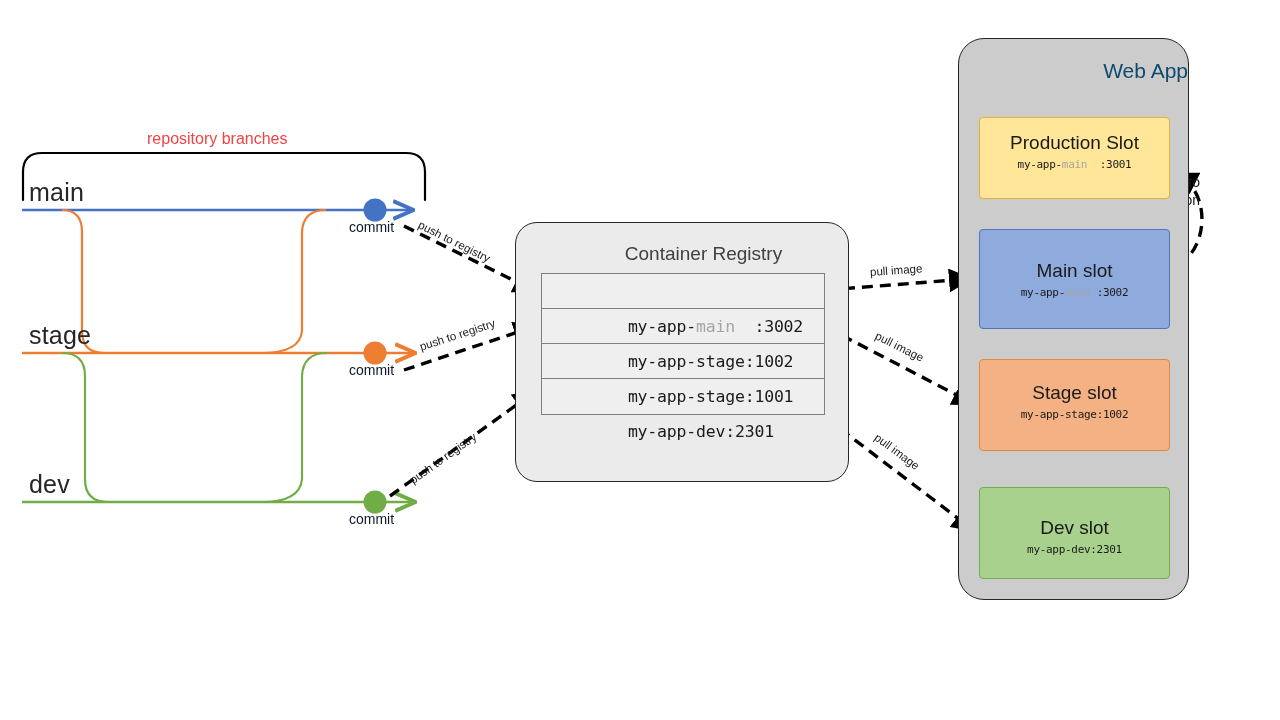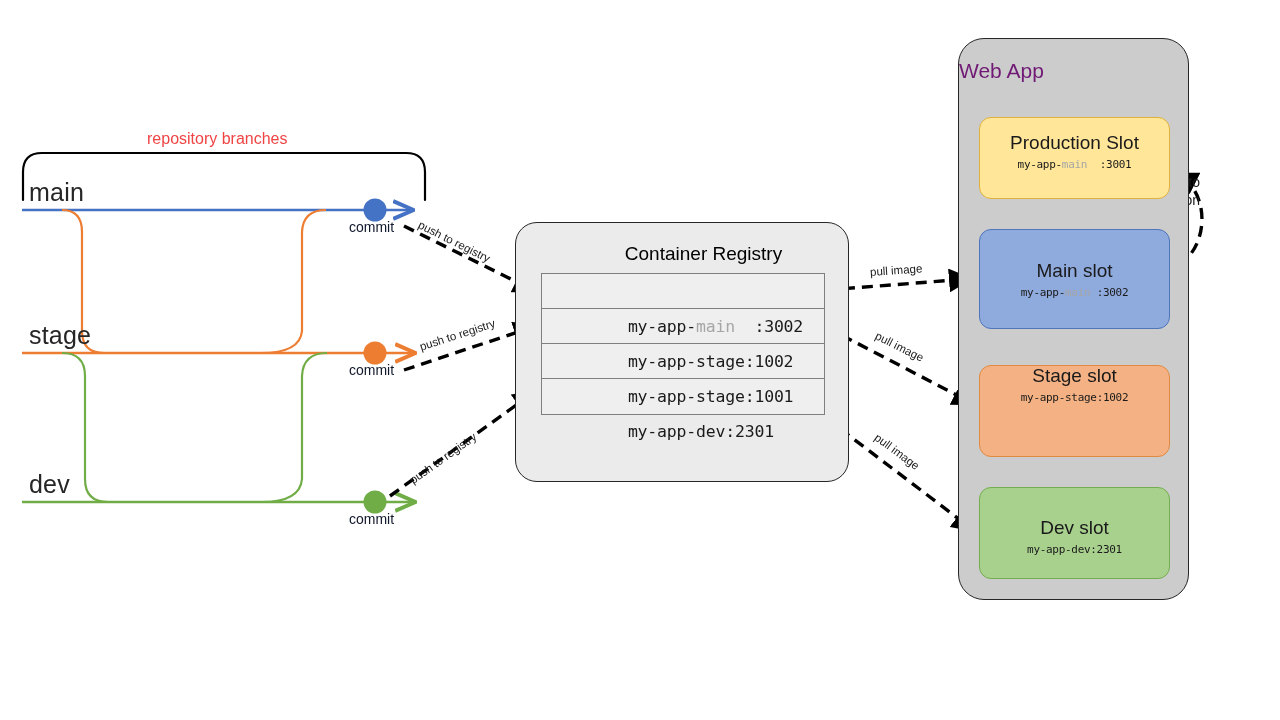--- a/index.html
+++ b/index.html
@@ -67,21 +67,21 @@
     background: #ebebeb;
     border: 1.6px solid #262626;
     border-radius: 22px;
     box-sizing: border-box;
   }
   .registry-title {
     position: absolute;
     left: 0; right: 0; top: 20px;
     text-align: center;
     font-size: 19px;
-    color: #000000;
+    color: #404040;
     margin-left: 43px;
   }
   .registry-table {
     position: absolute;
     left: 25px; top: 50px;
     width: 284px;
     border: 1.4px solid #7f7f7f;
     box-sizing: border-box;
     background: #efefef;
   }
@@ -105,29 +105,29 @@
     left: 958px; top: 38px;
     width: 231px; height: 562px;
     background: #cccccc;
     border: 1.6px solid #262626;
     border-radius: 26px;
     box-sizing: border-box;
   }
   .webapp-title {
     position: absolute;
     left: 0; right: 0; top: 20px;
-    text-align: left;
+    text-align: right;
     font-size: 21px;
-    color: #701a75;
+    color: #0c4a6e;
   }
   .slot {
     position: absolute;
     left: 20px;
     width: 191px;
-    border-radius: 12px;
+    border-radius: 4px;
     box-sizing: border-box;
     text-align: center;
   }
   .slot .slot-title {
     font-size: 19px;
     color: #1a1a1a;
     line-height: 1.1;
   }
   .slot .slot-sub {
     font-family: "DejaVu Sans Mono", monospace;
@@ -240,21 +240,21 @@
     <div class="slot slot-prod" style="top:78px; height:82px; padding-top:15px;">
       <div class="slot-title">Production Slot</div>
       <div class="slot-sub"><span>my-app-</span><span class="dim">main</span><span>  :3001</span></div>
     </div>
 
     <div class="slot slot-main" style="top:190px; height:100px; padding-top:31px;">
       <div class="slot-title">Main slot</div>
       <div class="slot-sub"><span>my-app-</span><span class="dim">main</span><span> :3002</span></div>
     </div>
 
-    <div class="slot slot-stage" style="top:320px; height:92px; margin-top:6px;">
+    <div class="slot slot-stage" style="top:320px; height:92px; padding-top:23px;">
       <div class="slot-title">Stage slot</div>
       <div class="slot-sub"><span>my-app-</span><span class="dim"></span><span>stage:1002</span></div>
     </div>
 
     <div class="slot slot-dev" style="top:448px; height:92px; padding-top:30px;">
       <div class="slot-title">Dev slot</div>
       <div class="slot-sub"><span>my-app-</span><span class="dim"></span><span>dev:2301</span></div>
     </div>
   </div>
 

